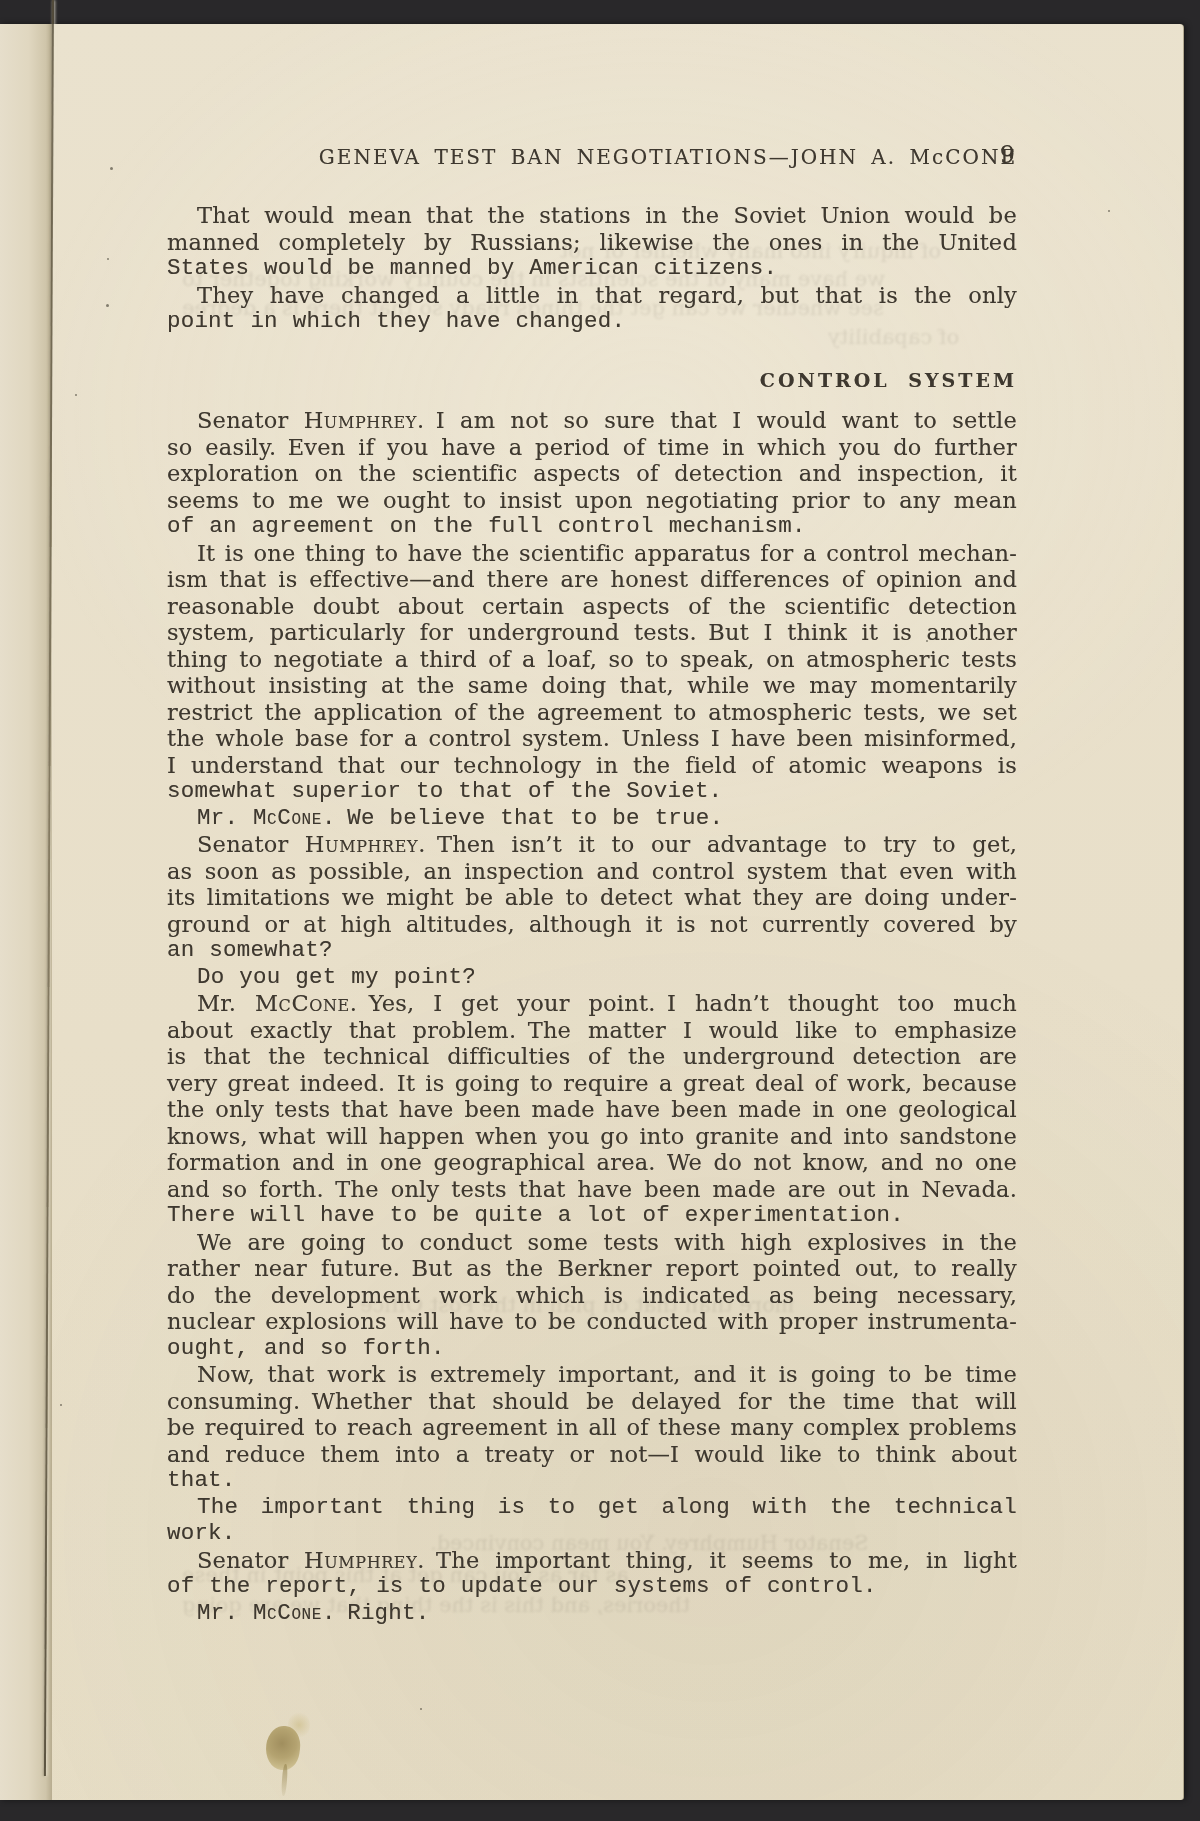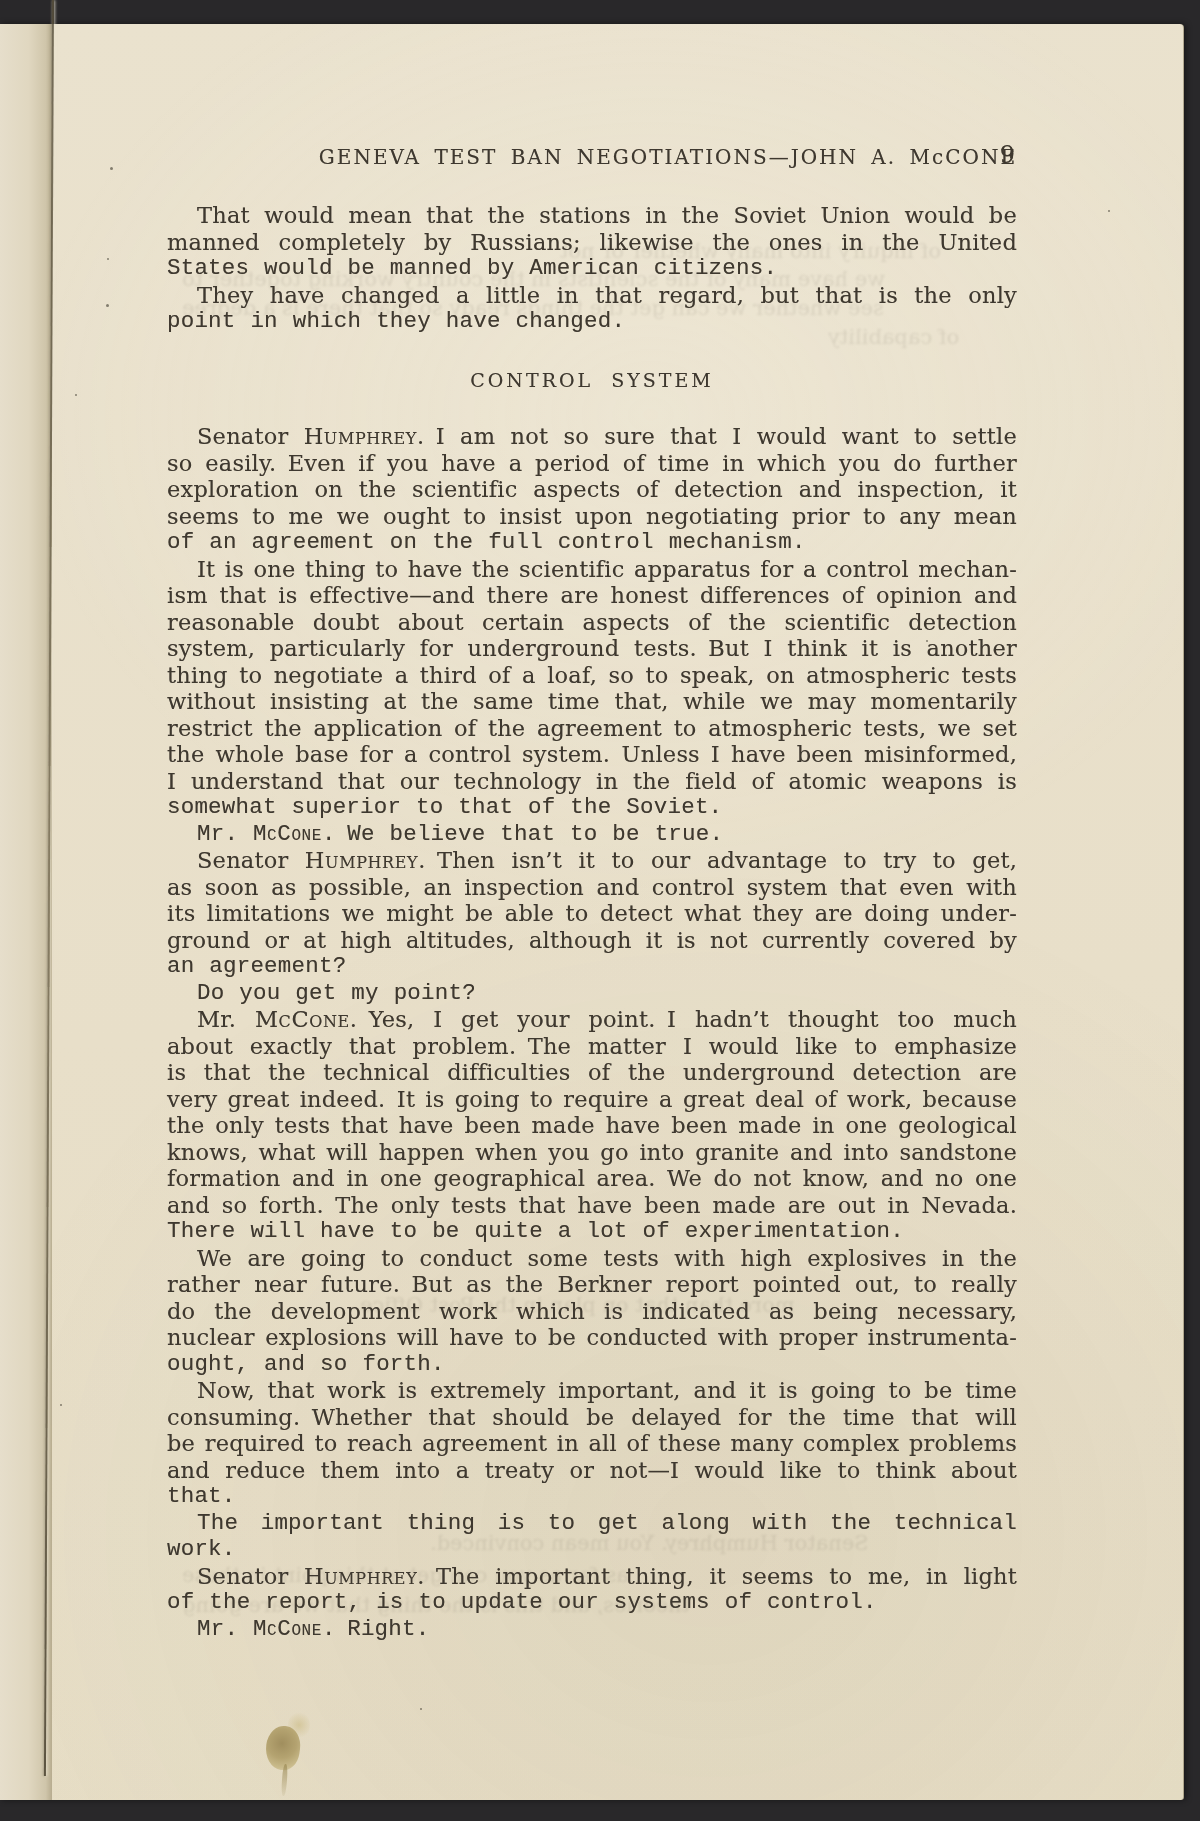--- a/index.html
+++ b/index.html
@@ -52,23 +52,24 @@
     color:var(--ink);
     font-size:22.5px;line-height:26.5px;
     letter-spacing:.2px;word-spacing:1.2px;
     text-shadow:0 0 .5px rgba(62,56,47,.4);
   }
   .line{text-align:justify;text-align-last:justify;}
   .line.para-end{text-align-last:left;font-family:Liberation Mono, monospace;}
   .line.indent{text-indent:30px;}
   .sc{font-variant:small-caps;letter-spacing:.6px;}
   .section-heading{
-    text-align:center;font-size:19px;line-height:26.5px;
+    text-align:right;font-size:19px;line-height:26.5px;
     letter-spacing:3px;word-spacing:9px;
-    margin:32px 0 30px 0;
+    margin:32px 0 14px 0;
+    font-weight:bold;
   }
   .bleed{
     position:absolute;color:#4a4336;opacity:.11;
     font-size:21px;line-height:26px;white-space:nowrap;
     transform:scaleX(-1);filter:blur(.8px);
     pointer-events:none;
   }
   .speck{position:absolute;border-radius:50%;background:#4c463a;opacity:.65;}
   .stain{position:absolute;left:258px;top:1688px;width:70px;height:90px;}
   .stain .blob{
@@ -109,31 +110,31 @@
         <div class="line indent">Senator <span class="sc">Humphrey</span>. I am not so sure that I would want to settle</div>
         <div class="line">so easily. Even if you have a period of time in which you do further</div>
         <div class="line">exploration on the scientific aspects of detection and inspection, it</div>
         <div class="line">seems to me we ought to insist upon negotiating prior to any mean</div>
         <div class="line para-end">of an agreement on the full control mechanism.</div>
         <div class="line indent">It is one thing to have the scientific apparatus for a control mechan-</div>
         <div class="line">ism that is effective—and there are honest differences of opinion and</div>
         <div class="line">reasonable doubt about certain aspects of the scientific detection</div>
         <div class="line">system, particularly for underground tests. But I think it is another</div>
         <div class="line">thing to negotiate a third of a loaf, so to speak, on atmospheric tests</div>
-        <div class="line">without insisting at the same time that, while we may momentarily</div>
+        <div class="line">without insisting at the same doing that, while we may momentarily</div>
         <div class="line">restrict the application of the agreement to atmospheric tests, we set</div>
         <div class="line">the whole base for a control system. Unless I have been misinformed,</div>
         <div class="line">I understand that our technology in the field of atomic weapons is</div>
         <div class="line para-end">somewhat superior to that of the Soviet.</div>
         <div class="line indent para-end">Mr. <span class="sc">McCone</span>. We believe that to be true.</div>
         <div class="line indent">Senator <span class="sc">Humphrey</span>. Then isn’t it to our advantage to try to get,</div>
         <div class="line">as soon as possible, an inspection and control system that even with</div>
         <div class="line">its limitations we might be able to detect what they are doing under-</div>
         <div class="line">ground or at high altitudes, although it is not currently covered by</div>
-        <div class="line para-end">an agreement?</div>
+        <div class="line para-end">an somewhat?</div>
         <div class="line indent para-end">Do you get my point?</div>
         <div class="line indent">Mr. <span class="sc">McCone</span>. Yes, I get your point. I hadn’t thought too much</div>
         <div class="line">about exactly that problem. The matter I would like to emphasize</div>
         <div class="line">is that the technical difficulties of the underground detection are</div>
         <div class="line">very great indeed. It is going to require a great deal of work, because</div>
         <div class="line">the only tests that have been made have been made in one geological</div>
         <div class="line">knows, what will happen when you go into granite and into sandstone</div>
         <div class="line">formation and in one geographical area. We do not know, and no one</div>
         <div class="line">and so forth. The only tests that have been made are out in Nevada.</div>
         <div class="line para-end">There will have to be quite a lot of experimentation.</div>

